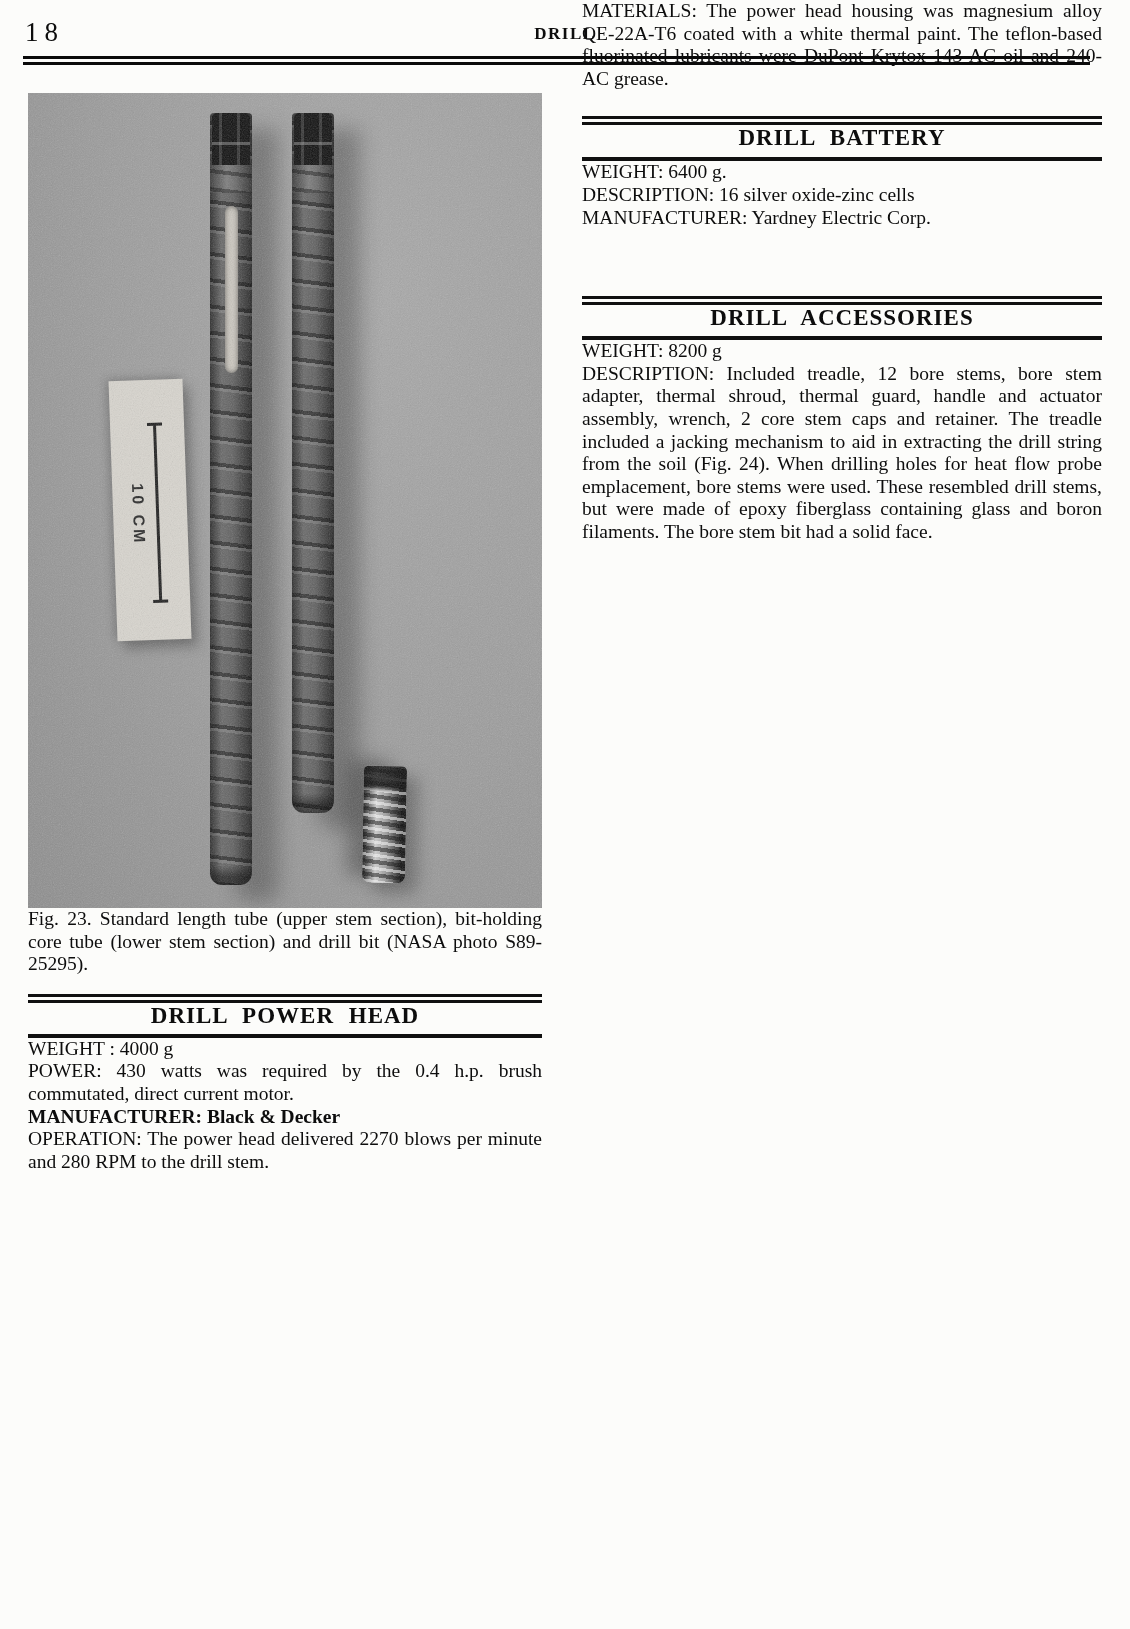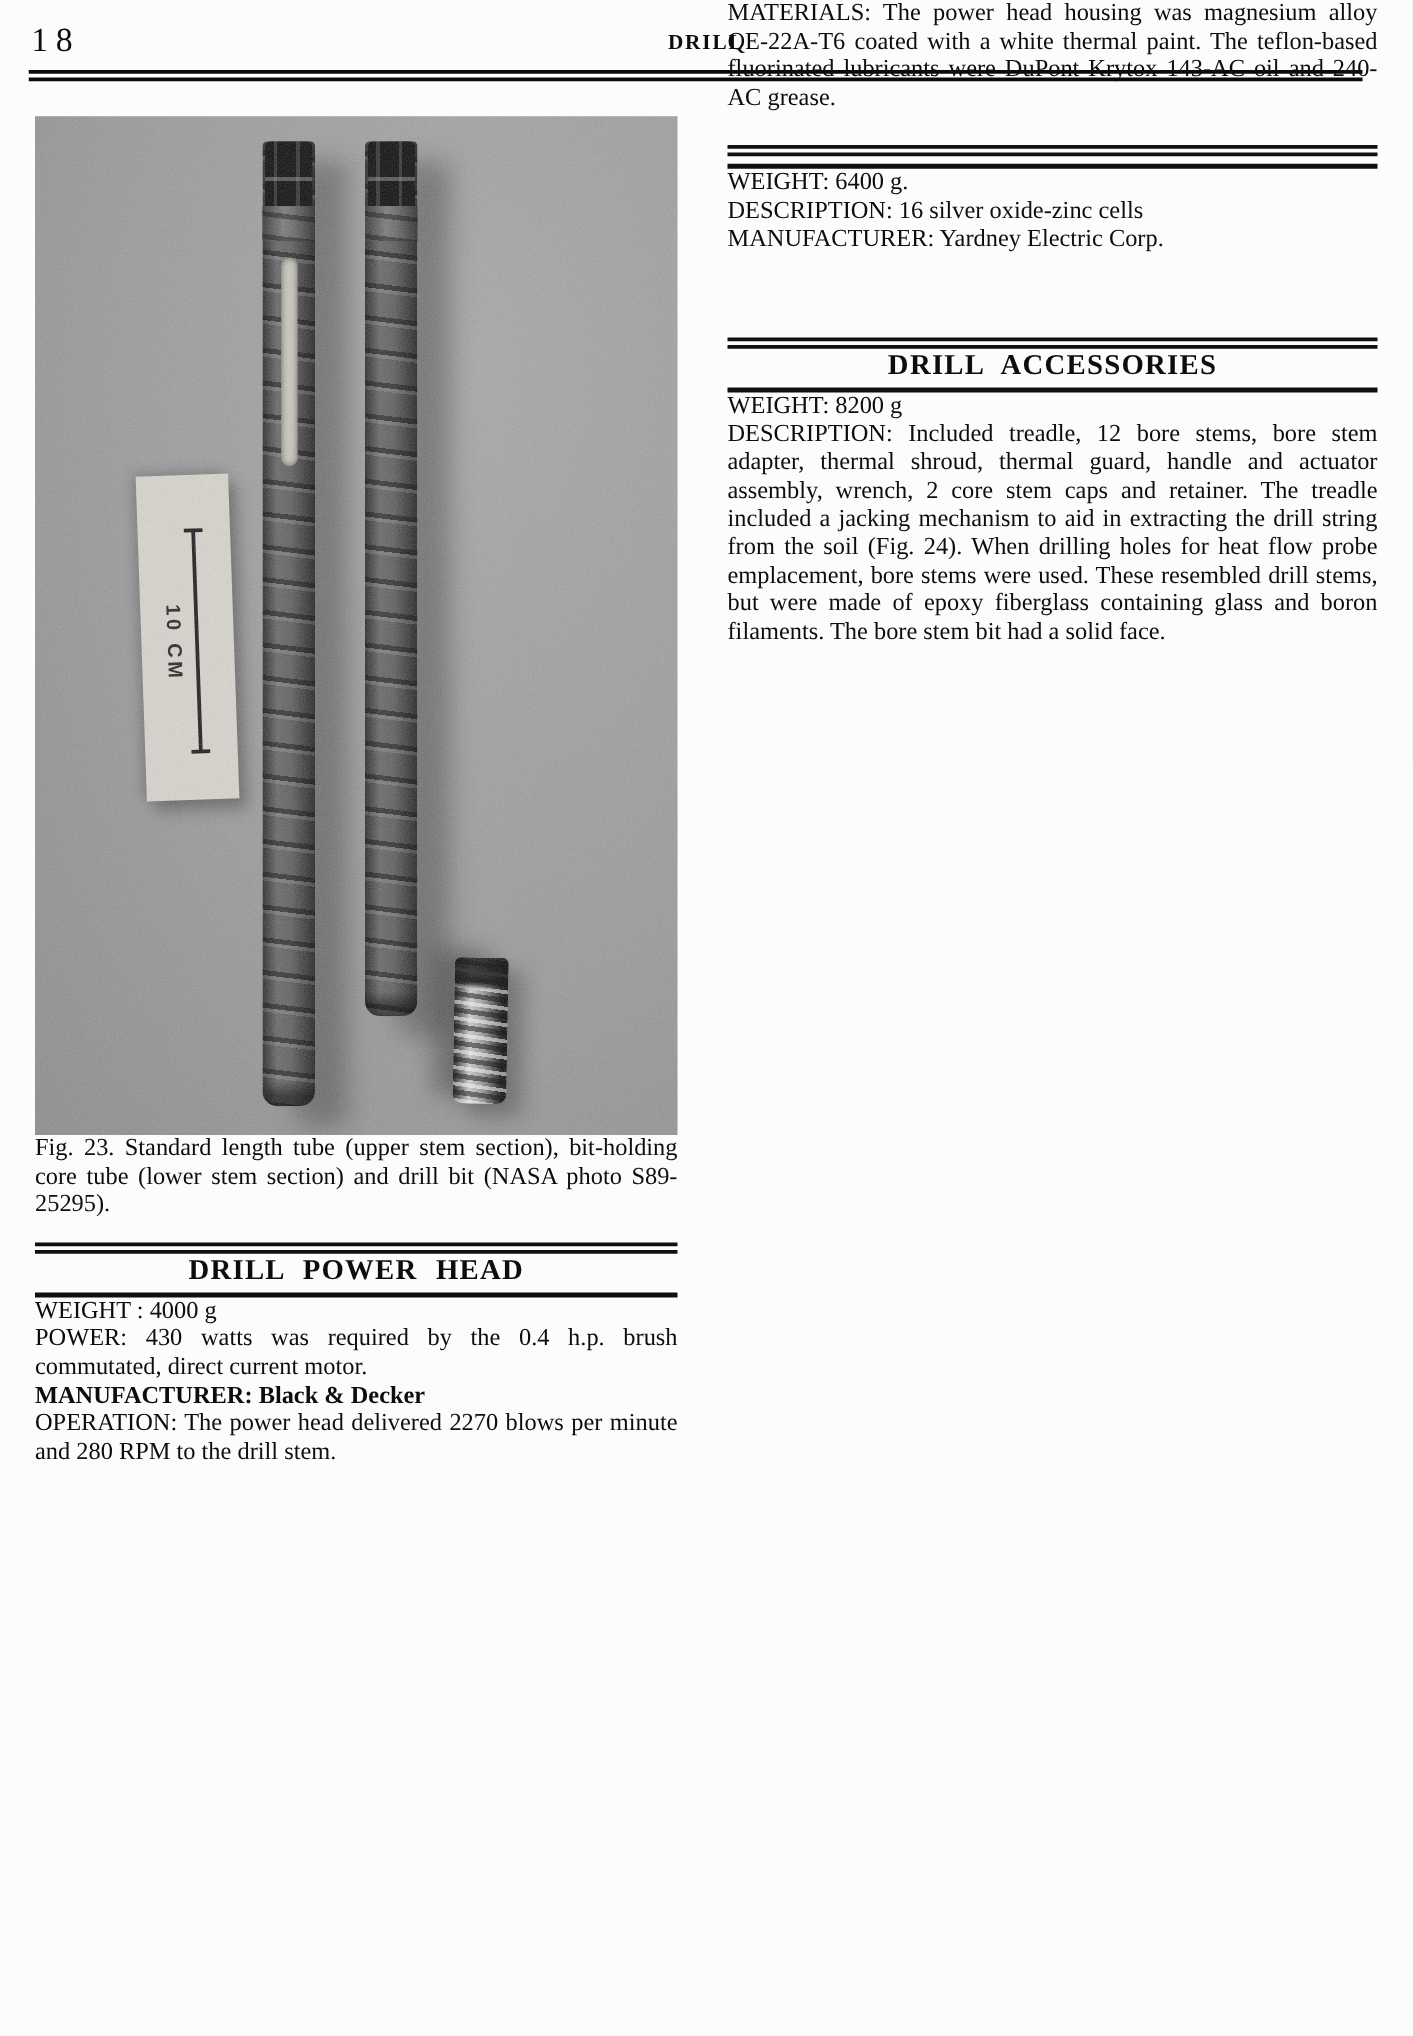--- a/index.html
+++ b/index.html
@@ -183,20 +183,21 @@
     <p class="body-text lc-e1">POWER: 430 watts was required by the 0.4 h.p. brush commutated, direct current motor.</p>
     <p class="body-text lc-e2">MANUFACTURER: Black &amp; Decker</p>
     <p class="body-text lc-e3">OPERATION: The power head delivered 2270 blows per minute and 280 RPM to the drill stem.</p>
   </div>
 
   <div class="col col-right">
 
     <p class="body-text rc-materials">MATERIALS: The power head housing was magnesium alloy QE-22A-T6 coated with a white thermal paint.  The teflon-based fluorinated lubricants were DuPont Krytox 143-AC oil and 240-AC grease.</p>
 
     <div class="rule-double bat-rule-top"></div>
+    <h2 class="section-title bat-title">DRILL BATTERY</h2>
     <div class="rule-single bat-rule-bot"></div>
 
     <p class="body-text bat-e0">WEIGHT: 6400 g.</p>
     <p class="body-text bat-e1">DESCRIPTION:  16 silver oxide-zinc cells</p>
     <p class="body-text bat-e2">MANUFACTURER: Yardney Electric Corp.</p>
 
     <div class="rule-double acc-rule-top"></div>
     <h2 class="section-title acc-title">DRILL ACCESSORIES</h2>
     <div class="rule-single acc-rule-bot"></div>
 

